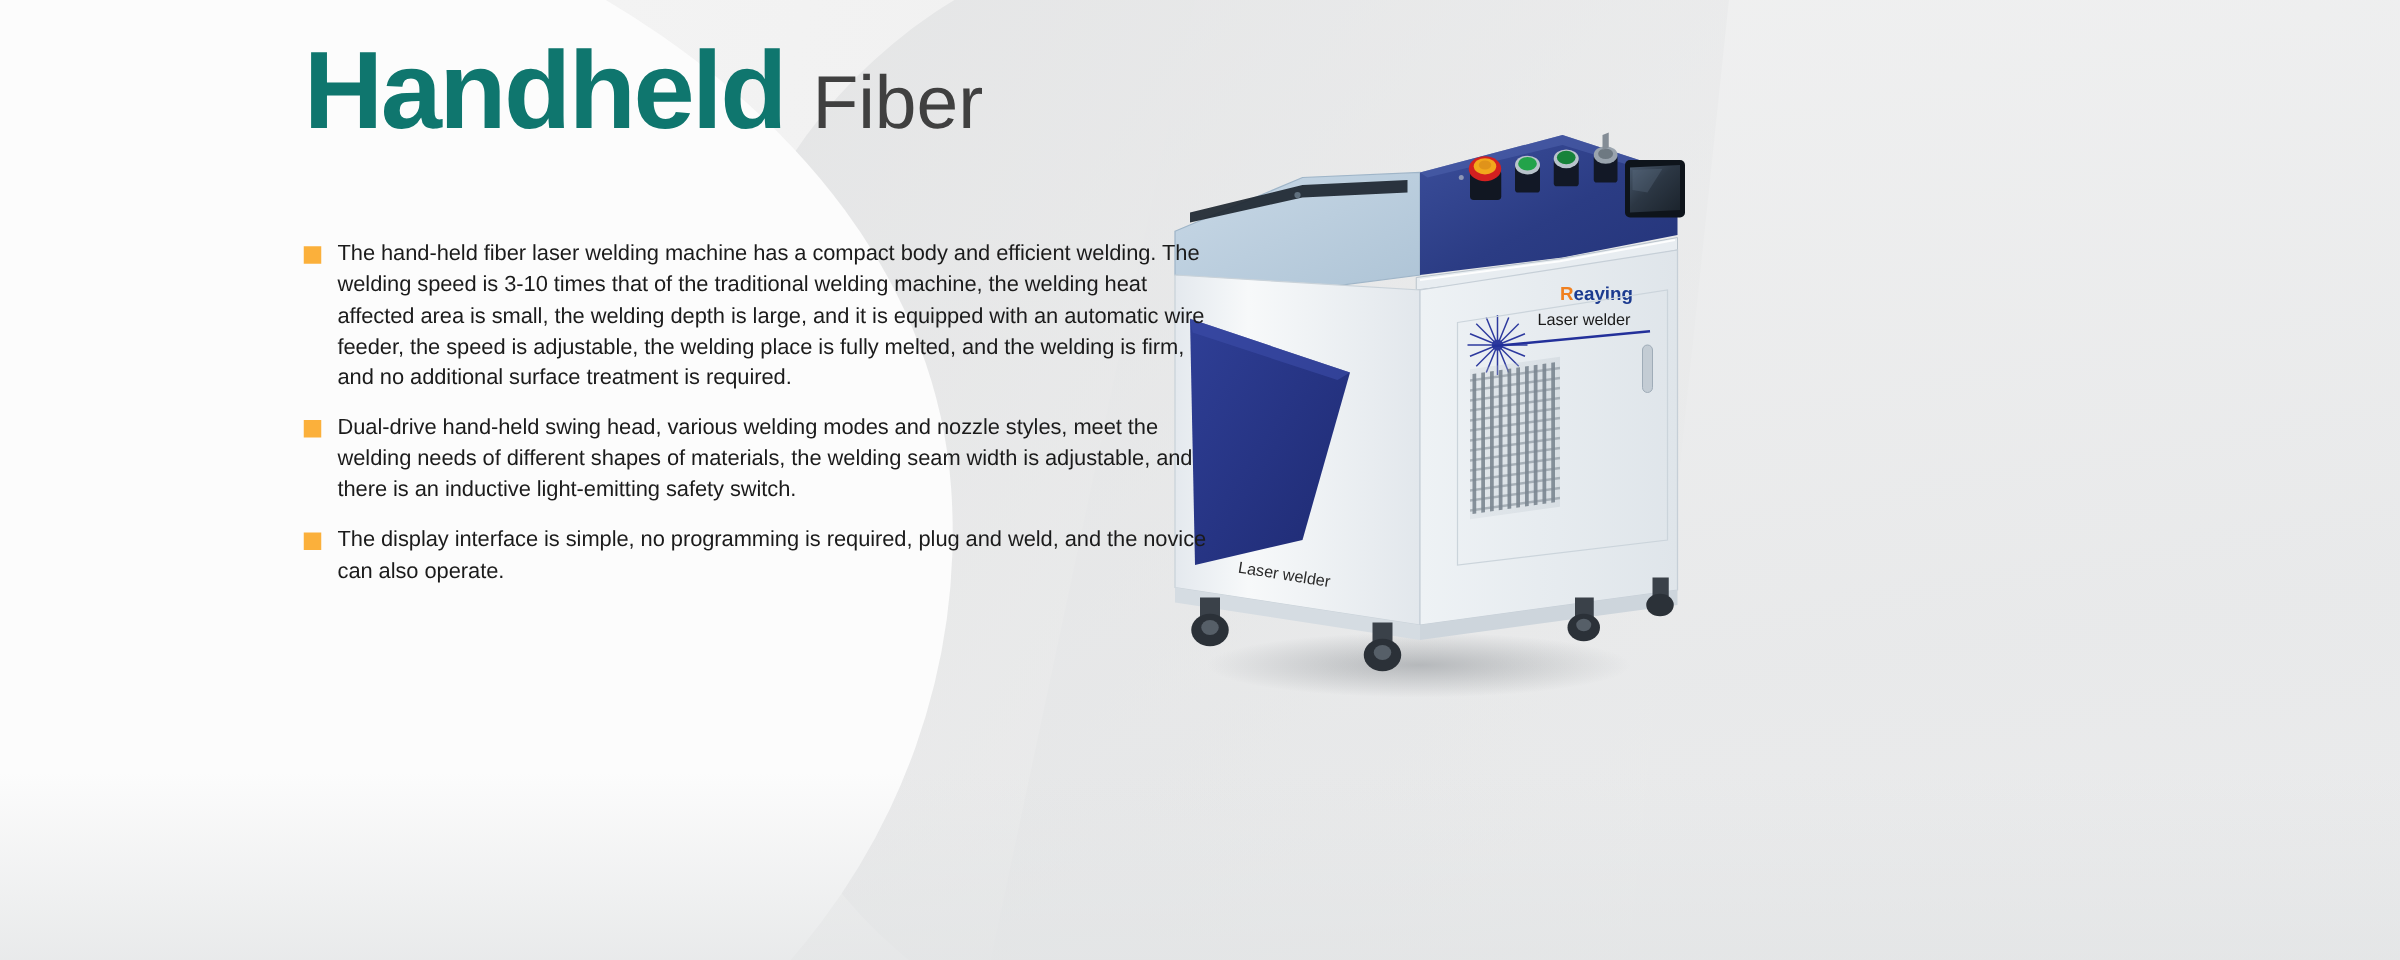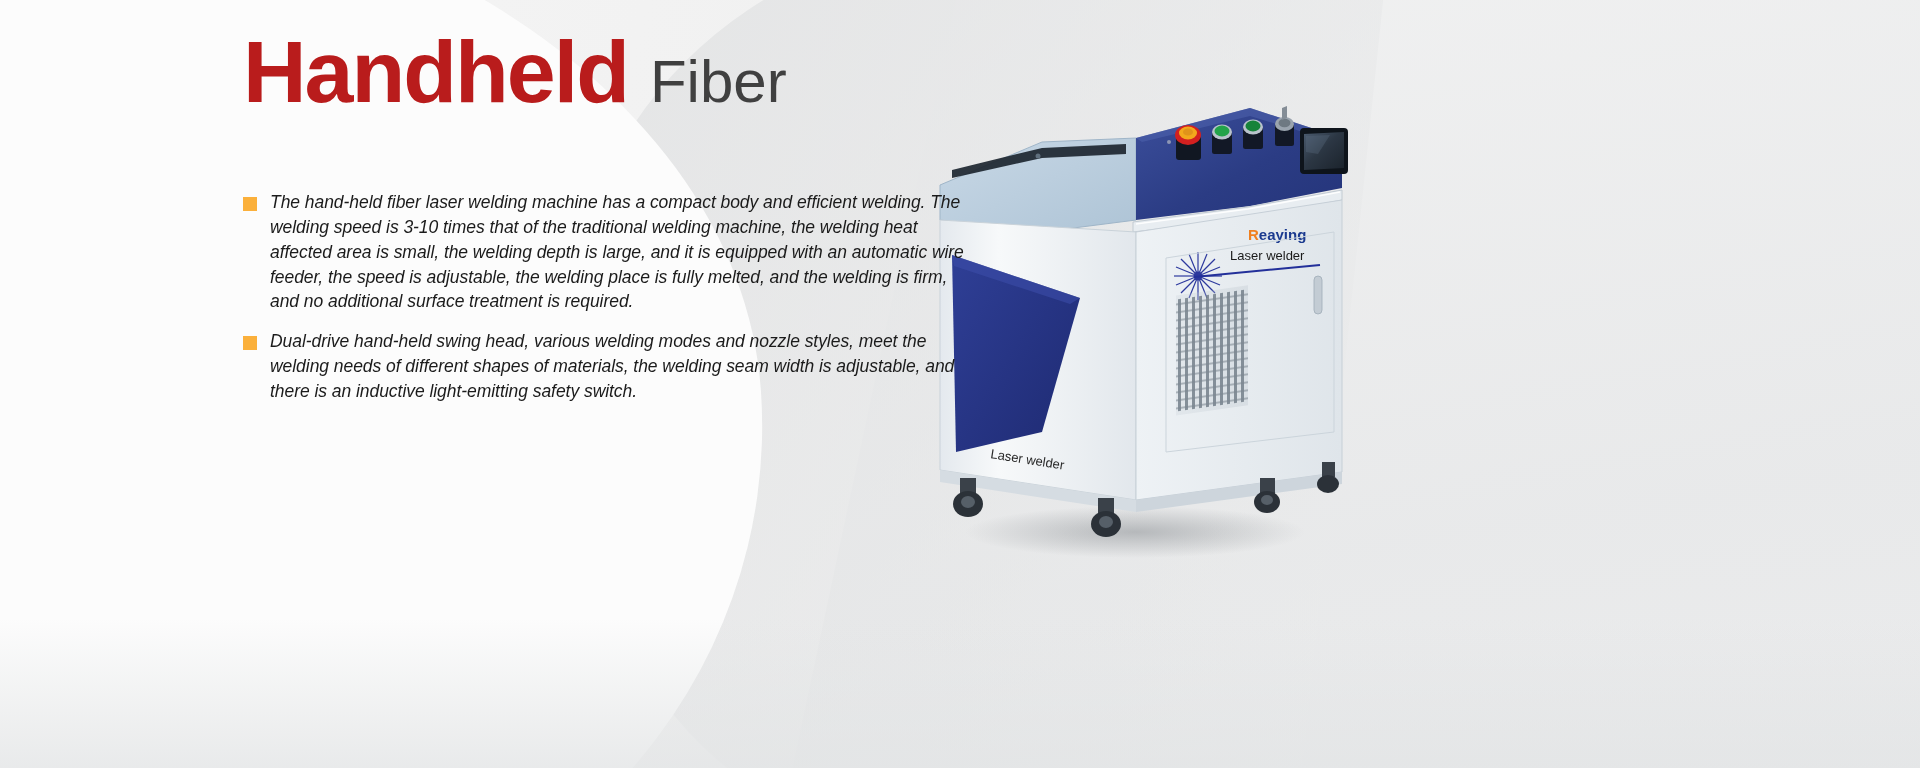--- a/index.html
+++ b/index.html
@@ -44,33 +44,33 @@
     position:absolute; left:0; bottom:0; width:100%; height:150px;
     background:linear-gradient(to bottom,rgba(236,237,238,0),rgba(226,228,229,.75));
   }
 
   
   .content { position:absolute; z-index:5; left:0; top:0; width:1100px; height:768px; }
 
   .title-row { position:absolute; left:243px; top:28px; display:flex; align-items:baseline; }
   .title-main {
     font-size:88px; font-weight:700; letter-spacing:-2px;
-    color:#b91c1c; line-height:1;
+    color:#0f766e; line-height:1;
   }
   .title-sub-word {
     font-size:60px; font-weight:400; color:#404040; margin-left:22px; line-height:1;
   }
 
   .subtitle {
     position:absolute; left:245px; top:131px;
     font-size:36px; font-weight:400; color:#1565c0; line-height:1.1;
   }
 
   .bullets { position:absolute; left:243px; top:190px; width:725px; }
-  .bullet-item { display:flex; margin-bottom:15px;font-style:italic; }
+  .bullet-item { display:flex; margin-bottom:15px; }
   .bullet-marker {
     width:14px; height:14px; background:#fbb03b;
     flex:0 0 14px; margin-top:7px; margin-right:13px;
   }
   .bullet-text {
     font-size:17.5px; color:#1b1b1b; line-height:1.42;
     letter-spacing:-.05px;
   }
 
   
@@ -105,20 +105,24 @@
 
 
   <div class="bullets">
     <div class="bullet-item">
       <span class="bullet-marker"></span>
       <span class="bullet-text">The hand-held fiber laser welding machine has a compact body and efficient welding. The welding speed is 3-10 times that of the traditional welding machine, the welding heat affected area is small, the welding depth is large, and it is equipped with an automatic wire feeder, the speed is adjustable, the welding place is fully melted, and the welding is firm, and no additional surface treatment is required.</span>
     </div>
     <div class="bullet-item">
       <span class="bullet-marker"></span>
       <span class="bullet-text">Dual-drive hand-held swing head, various welding modes and nozzle styles, meet the welding needs of different shapes of materials, the welding seam width is adjustable, and there is an inductive light-emitting safety switch.</span>
+    </div>
+    <div class="bullet-item">
+      <span class="bullet-marker"></span>
+      <span class="bullet-text">The display interface is simple, no programming is required, plug and weld, and the novice can also operate.</span>
     </div>
   </div>
 </div>
 
 <div class="machine">
 <svg width="420" height="480" viewBox="0 0 420 480" xmlns="http://www.w3.org/2000/svg">
   <defs>
     <linearGradient id="bodyFront" x1="0" y1="0" x2="1" y2="0">
       <stop offset="0%" stop-color="#e4e9ee"></stop>
       <stop offset="30%" stop-color="#f7f9fa"></stop>

